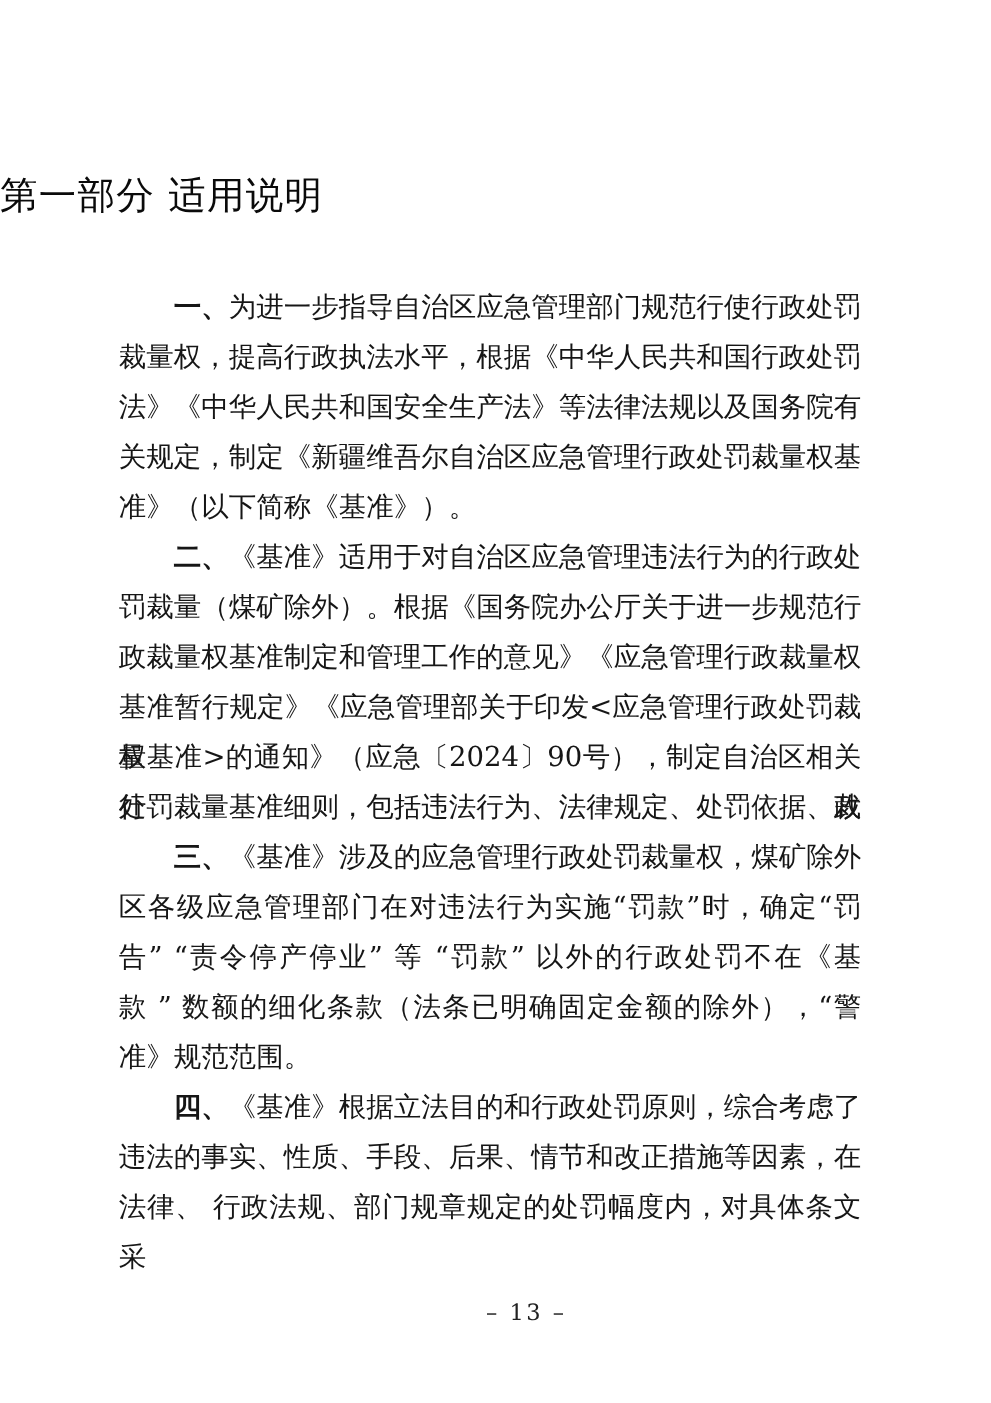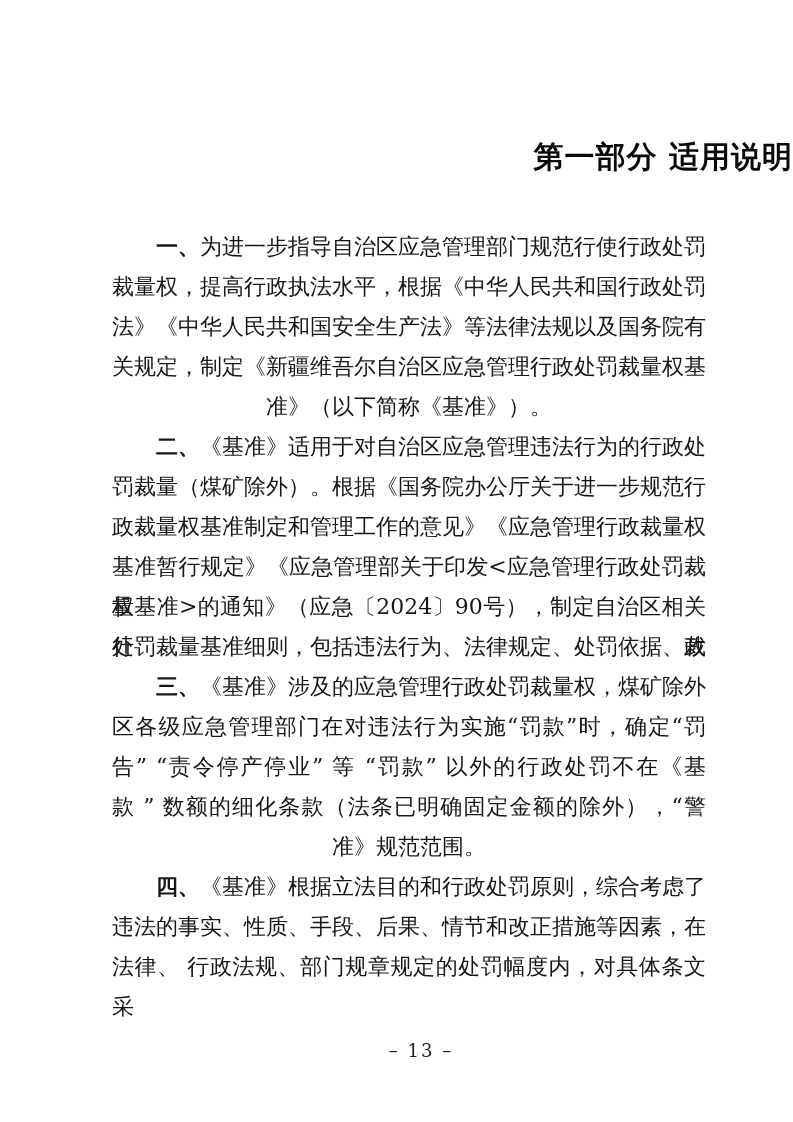--- a/index.html
+++ b/index.html
@@ -16,40 +16,38 @@
     font-family: "DejaVu Serif", "Liberation Serif", serif;
     color: #121212;
   }
   .section-title {
     position: absolute;
     top: 134px;
     left: 0;
     right: 0;
     height: 46px;
     line-height: 46px;
-    text-align: right;
+    text-align: left;
     font-size: 30px;
-    font-weight: 700;
+    font-weight: 400;
     letter-spacing: 1px;
     color: #0a0a0a;
-    margin-left: 16px;
   }
   .doc-body {
     position: absolute;
     top: 227px;
-    left: 112px;
+    left: 95px;
     width: 594px;
   }
   .line {
     height: 40px;
     line-height: 40px;
     font-size: 22px;
     white-space: nowrap;
     color: #161616;
-    text-align: center;
   }
   .line.j {
     white-space: normal;
     text-align: justify;
     text-align-last: justify;
   }
   .line.ind {
     padding-left: 44px;
   }
   .b {

